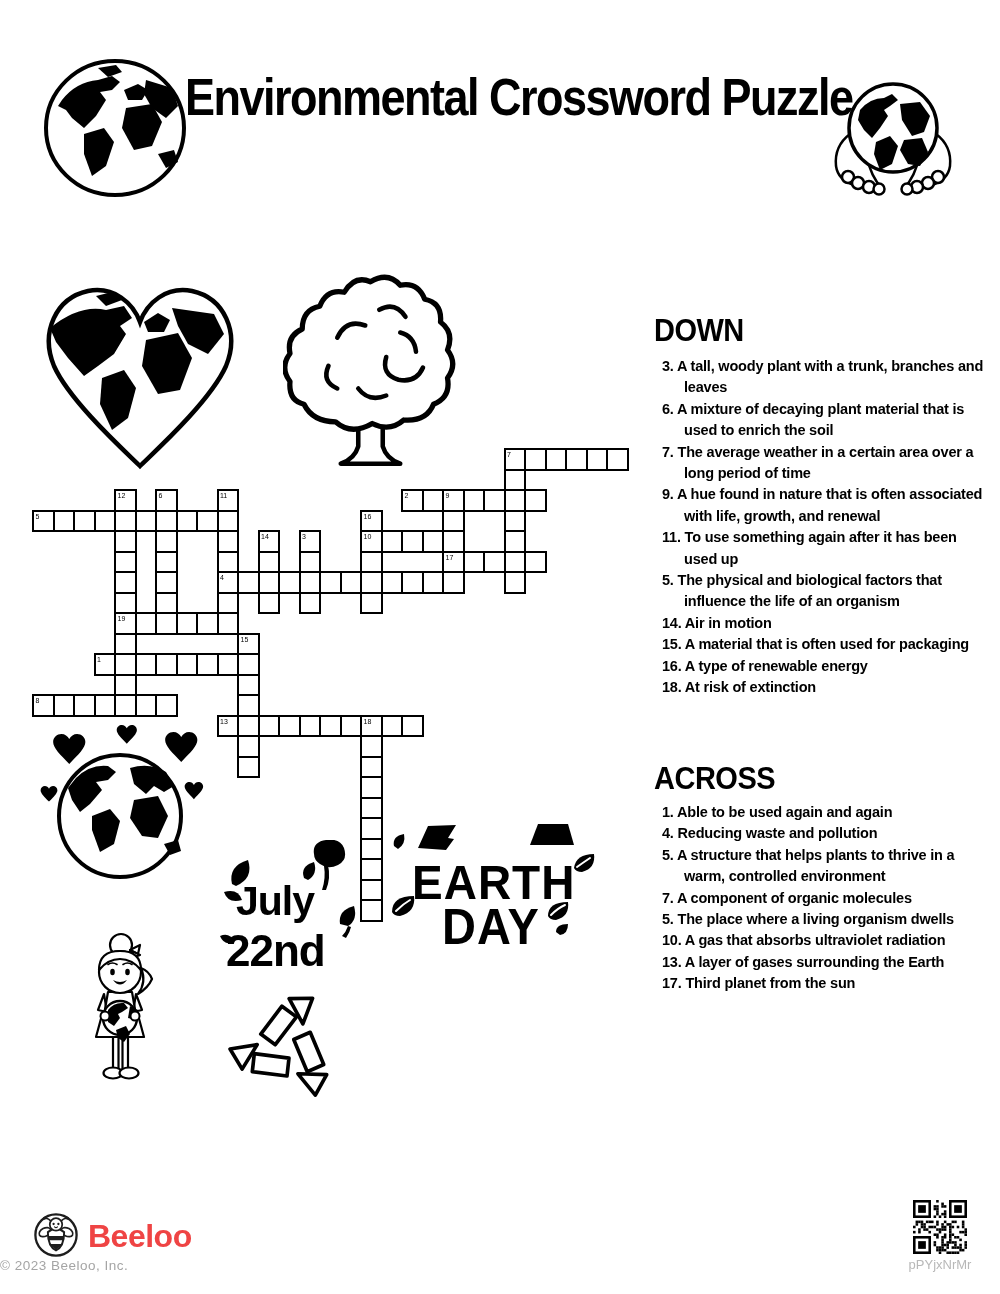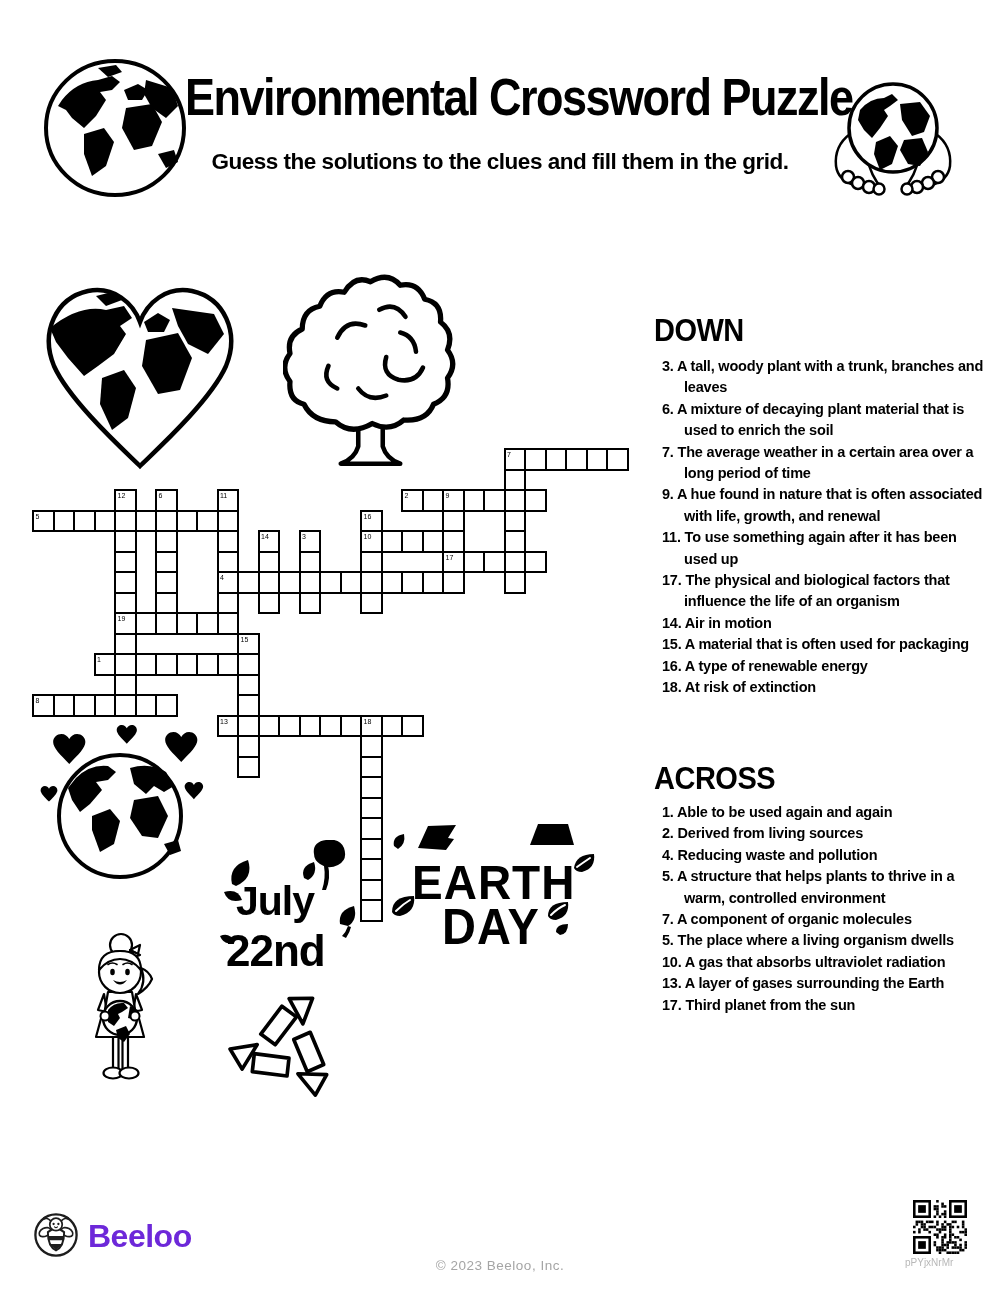--- a/index.html
+++ b/index.html
@@ -21,25 +21,25 @@
              letter-spacing:-0.5px;transform:scaleY(1.1);transform-origin:top left;}
   .clue-list{position:absolute;left:654px;width:330px;margin-left:8px;}
   .clue{font-size:14.5px;font-weight:bold;line-height:21.4px;
         padding-left:22px;text-indent:-22px;letter-spacing:-0.2px;}
   
   .april-word{position:absolute;font-weight:bold;letter-spacing:-1px;white-space:nowrap;}
   .ed-word{position:absolute;font-weight:bold;letter-spacing:0px;white-space:nowrap;
            transform:scaleY(1.05);transform-origin:top left;}
   
   .brand{position:absolute;left:88px;top:1218px;font-size:32px;font-weight:bold;
-         letter-spacing:-0.5px;color:#6d28d9;}
-  .copyright{position:absolute;left:0px;top:1258px;width:1000px;text-align:center;
+         letter-spacing:-0.5px;color:#ef4444;}
+  .copyright{position:absolute;left:0px;top:1258px;width:1000px;
              font-size:13.5px;color:#a5a5a5;letter-spacing:0.5px;}
-  .qr-label{position:absolute;left:905px;top:1257px;width:70px;
-            font-size:10px;color:#b8b8b8;}
+  .qr-label{position:absolute;left:905px;top:1257px;width:70px;text-align:center;
+            font-size:13px;color:#b8b8b8;}
   svg{display:block;}
 </style>
 </head>
 <body>
 
 <div class="page">
 
   <svg class="abs" style="left:42px;top:58px;" width="146" height="140" viewBox="0 0 146 140">
     <ellipse cx="73" cy="70" rx="69" ry="67" fill="#fff" stroke="#000" stroke-width="4"></ellipse>
     <g fill="#000">
@@ -47,21 +47,20 @@
       <path d="M56 10 L74 7 80 14 66 19 Z"></path>
       <path d="M42 76 L62 70 72 84 64 108 50 118 42 96 Z"></path>
       <path d="M82 32 L96 26 106 32 100 42 86 42 Z"></path>
       <path d="M84 50 L110 46 120 64 110 88 92 92 80 70 Z"></path>
       <path d="M104 22 L130 30 136 48 124 60 110 50 102 36 Z"></path>
       <path d="M116 96 L132 92 136 104 124 110 Z"></path>
     </g>
   </svg>
 
   <div class="title">Environmental Crossword Puzzle</div>
-  <div class="subtitle">Guess the solutions to the clues and fill them in the grid.</div>
 
   <svg class="abs" style="left:828px;top:76px;" width="130" height="122" viewBox="0 0 130 122">
     <g stroke="#000" stroke-width="2.5" fill="#fff">
       <path d="M22 58 Q6 70 8 90 Q10 104 26 109 L54 113 Q42 98 40 84 Q36 66 22 58 Z"></path>
       <circle cx="20" cy="101" r="6"></circle>
         <circle cx="30" cy="107" r="6"></circle>
       <circle cx="41" cy="111" r="6"></circle>
         <circle cx="51" cy="113" r="5.5"></circle>
       <path d="M108 58 Q124 70 122 90 Q120 104 104 109 L76 113 Q88 98 90 84 Q94 66 108 58 Z"></path>
       <circle cx="110" cy="101" r="6"></circle>
@@ -378,31 +377,30 @@
       <div class="cell" style="left: 164px; top: 164px; width: 22.5px; height: 22.5px;"></div>
     </div>
 
   <div class="clue-head" style="top:312px;">DOWN</div>
   <div id="down-list" class="clue-list" style="top:356px;">
       <div class="clue">3. A tall, woody plant with a trunk, branches and leaves</div>
       <div class="clue">6. A mixture of decaying plant material that is used to enrich the soil</div>
       <div class="clue">7. The average weather in a certain area over a long period of time</div>
       <div class="clue">9. A hue found in nature that is often associated with life, growth, and renewal</div>
       <div class="clue">11. To use something again after it has been used up</div>
-      <div class="clue">17. The physical and biological factors that influence the life of an organism</div>
+      <div class="clue">5. The physical and biological factors that influence the life of an organism</div>
       <div class="clue">14. Air in motion</div>
       <div class="clue">15. A material that is often used for packaging</div>
       <div class="clue">16. A type of renewable energy</div>
       <div class="clue">18. At risk of extinction</div>
     </div>
 
   <div class="clue-head" style="top:760px;">ACROSS</div>
   <div id="across-list" class="clue-list" style="top:802px;">
       <div class="clue">1. Able to be used again and again</div>
-      <div class="clue">2. Derived from living sources</div>
       <div class="clue">4. Reducing waste and pollution</div>
       <div class="clue">5. A structure that helps plants to thrive in a warm, controlled environment</div>
       <div class="clue">7. A component of organic molecules</div>
       <div class="clue">5. The place where a living organism dwells</div>
       <div class="clue">10. A gas that absorbs ultraviolet radiation</div>
       <div class="clue">13. A layer of gases surrounding the Earth</div>
       <div class="clue">17. Third planet from the sun</div>
     </div>
 
   <svg class="abs" style="left:33px;top:1212px;" width="46" height="46" viewBox="0 0 48 48">

